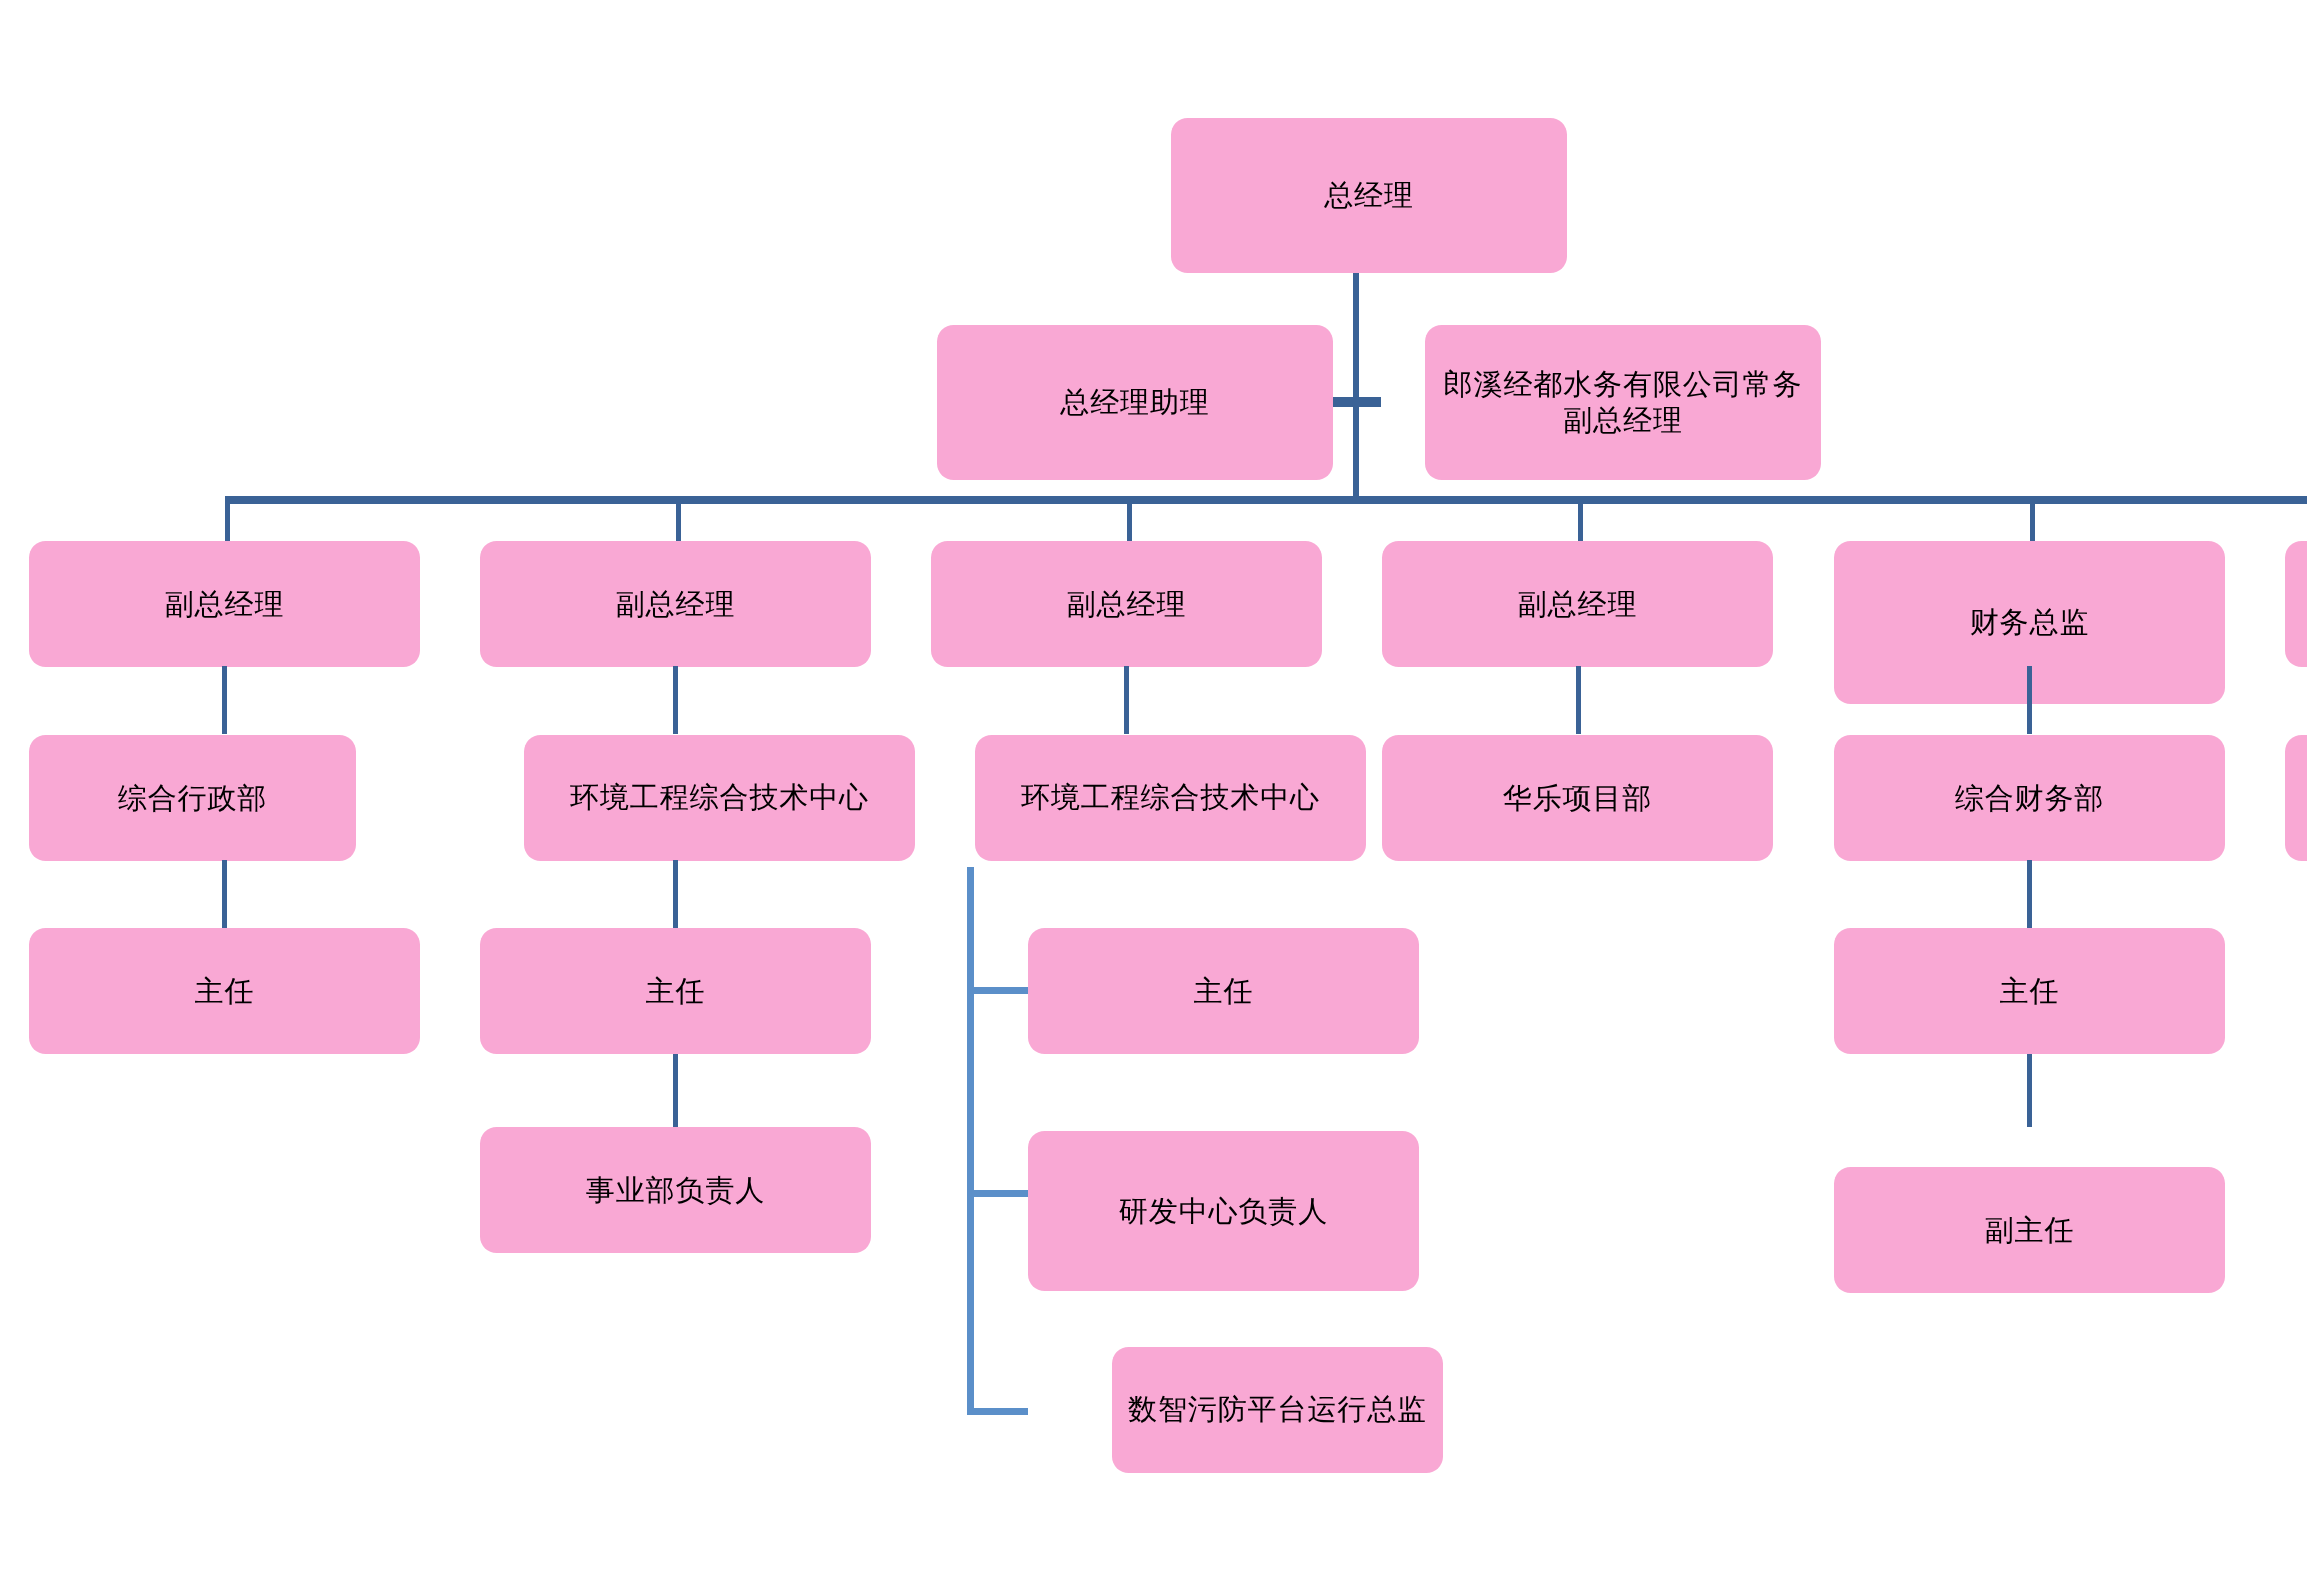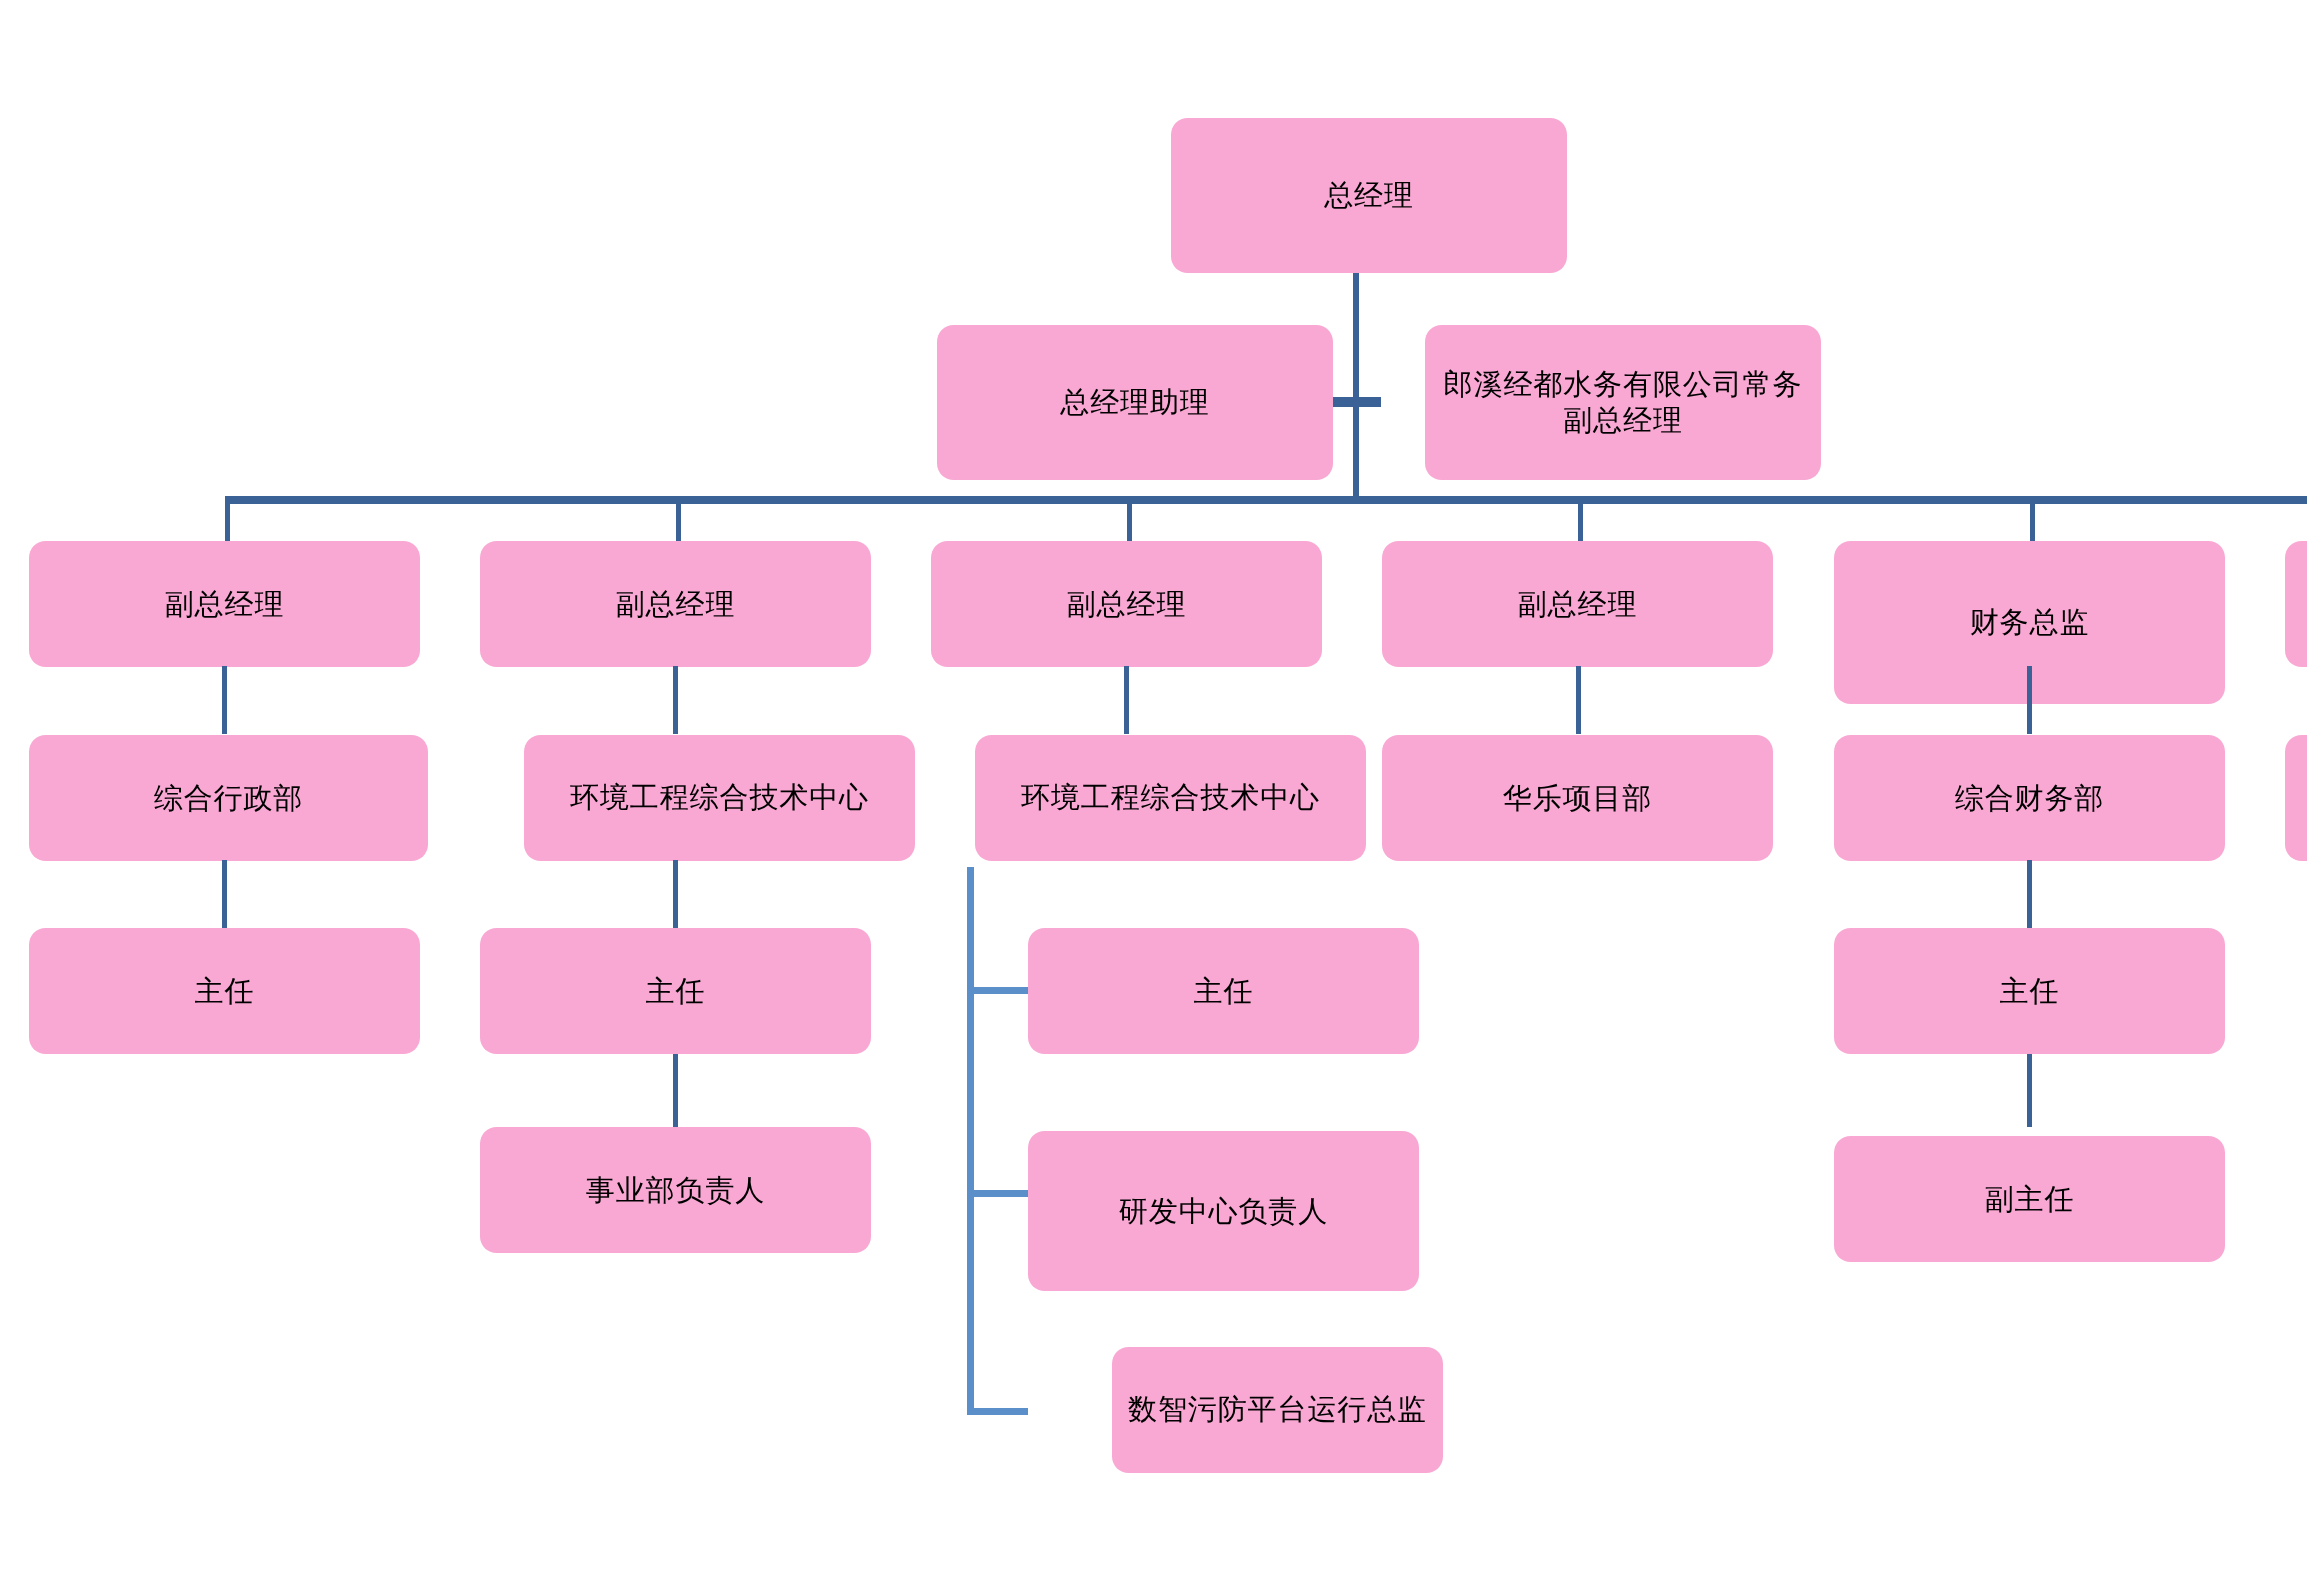--- a/index.html
+++ b/index.html
@@ -102,40 +102,40 @@
   <div class="node" style="left:1382px; top:541px; width:391px; height:126px;">副总经理</div>
   <div class="node" style="left:1834px; top:541px; width:391px; height:163px;">财务总监</div>
   <div class="node" style="left:2285px; top:541px; width:391px; height:126px;">安全总监</div>
 
   <div class="conn conn-v" style="left:222px; top:666px; height:68px;"></div>
   <div class="conn conn-v" style="left:673px; top:666px; height:68px;"></div>
   <div class="conn conn-v" style="left:1124px; top:666px; height:68px;"></div>
   <div class="conn conn-v" style="left:1576px; top:666px; height:68px;"></div>
   <div class="conn conn-v" style="left:2027px; top:666px; height:68px;"></div>
 
-  <div class="node" style="left:29px; top:735px; width:399px; height:126px;">综合行政部</div>
+  <div class="node" style="left:29px; top:735px; width:327px; height:126px;">综合行政部</div>
   <div class="node two-line" style="left:480px; top:735px; width:391px; height:126px;">环境工程综合技术中心</div>
   <div class="node two-line" style="left:931px; top:735px; width:391px; height:126px;">环境工程综合技术中心</div>
   <div class="node" style="left:1382px; top:735px; width:391px; height:126px;">华乐项目部</div>
   <div class="node" style="left:1834px; top:735px; width:391px; height:126px;">综合财务部</div>
   <div class="node" style="left:2285px; top:735px; width:391px; height:126px;">生产安全总监</div>
 
   <div class="conn conn-v" style="left:222px; top:860px; height:68px;"></div>
   <div class="conn conn-v" style="left:673px; top:860px; height:68px;"></div>
   <div class="conn conn-v" style="left:2027px; top:860px; height:68px;"></div>
 
   <div class="node" style="left:29px; top:928px; width:391px; height:126px;">主任</div>
   <div class="node" style="left:480px; top:928px; width:391px; height:126px;">主任</div>
   <div class="node" style="left:1834px; top:928px; width:391px; height:126px;">主任</div>
 
   <div class="conn conn-v" style="left:673px; top:1054px; height:73px;"></div>
   <div class="conn conn-v" style="left:2027px; top:1054px; height:73px;"></div>
 
   <div class="node" style="left:480px; top:1127px; width:391px; height:126px;">事业部负责人</div>
-  <div class="node" style="left:1834px; top:1136px; width:391px; height:126px;">副主任</div>
+  <div class="node" style="left:1834px; top:1167px; width:391px; height:126px;">副主任</div>
 
   <div class="bracket-stem" style="left:967px; top:867px; height:548px;"></div>
 
   <div class="bracket-arm" style="left:967px; top:987px; width:61px;"></div>
   <div class="bracket-arm" style="left:967px; top:1190px; width:61px;"></div>
   <div class="bracket-arm" style="left:967px; top:1408px; width:61px;"></div>
 
   <div class="node" style="left:1028px; top:928px; width:391px; height:126px;">主任</div>
   <div class="node" style="left:1028px; top:1131px; width:391px; height:160px;">研发中心负责人</div>
   <div class="node two-line" style="left:1068px; top:1347px; width:331px; height:126px;">数智污防平台运行总监</div>

